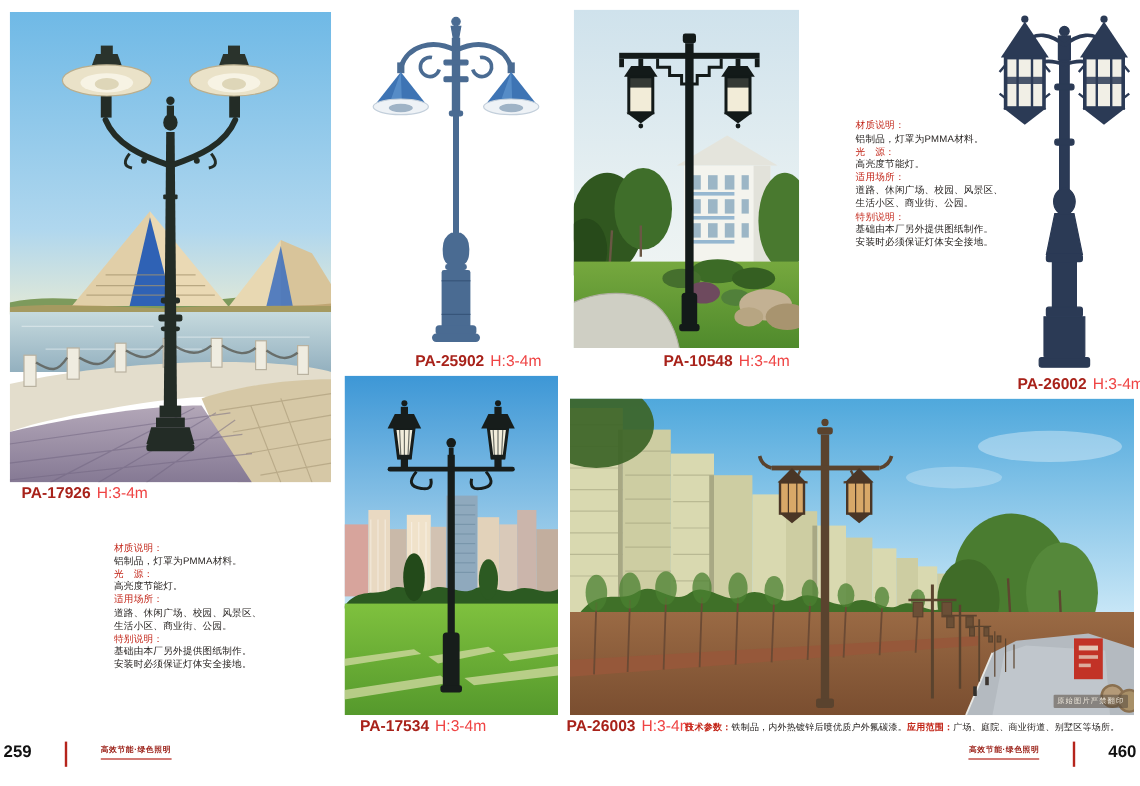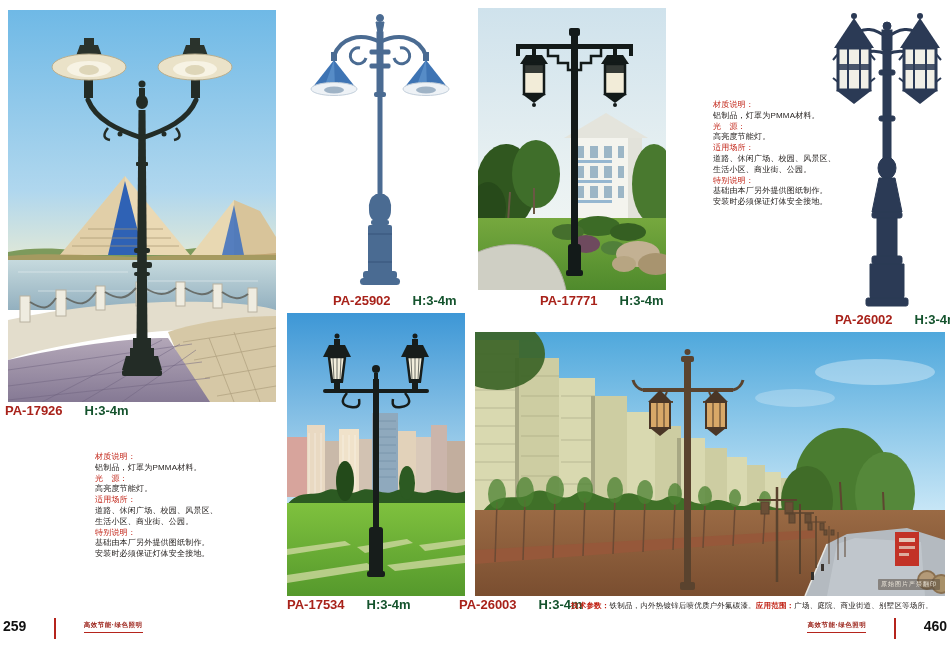--- a/index.html
+++ b/index.html
@@ -1,22 +1,22 @@
 <!DOCTYPE html>
 <html><head>
 <meta charset="utf-8">
 <style>
   html,body{margin:0;padding:0;background:#fff;}
   .sheet{position:relative;width:950px;height:655px;background:#ffffff;overflow:hidden;
          font-family:"Liberation Sans","DejaVu Sans",sans-serif;}
   .photo{position:absolute;overflow:hidden;background:#fff;}
   .photo svg{display:block;width:100%;height:100%;}
-  .plabel{position:absolute;font-size:13px;white-space:nowrap;display:flex;gap:22px;align-items:center;}
+  .plabel{position:absolute;font-size:13px;white-space:nowrap;display:flex;gap:5px;align-items:center;margin-left:13px;}
   .plabel .code{color:#a8221a;font-weight:bold;}
-  .plabel .spec{color:#14532d;font-weight:bold;}
+  .plabel .spec{color:#ef4444;font-weight:normal;}
   .specblock{position:absolute;font-size:8px;line-height:10.8px;color:#262220;letter-spacing:.2px;}
   .specblock .rl{color:#c22417;font-weight:normal;}
   .techline{position:absolute;font-size:7.5px;color:#262220;white-space:nowrap;letter-spacing:.2px;}
   .techline .rl{color:#c22417;font-weight:bold;}
   .footer{position:absolute;top:618px;display:flex;align-items:flex-start;gap:24px;}
   .footer .pnum{font-size:14px;font-weight:bold;color:#111;line-height:16px;}
   .footer .vline{width:1.5px;height:21px;background:#b5241c;margin:0 4px;}
   .footer .slogan{font-size:6.5px;color:#9a1f16;font-weight:bold;letter-spacing:.5px;
                   border-bottom:1px solid #b5241c;padding-bottom:1.5px;margin-top:3px;white-space:nowrap;}
   .wmark{position:absolute;right:5px;bottom:6px;font-size:6px;letter-spacing:1px;
@@ -509,21 +509,21 @@
 
   <div class="plabel" style="left:5px;top:403px">
     <span class="code">PA-17926</span>
     <span class="spec">H:3-4m</span>
   </div>
   <div class="plabel" style="left:333px;top:293px">
     <span class="code">PA-25902</span>
     <span class="spec">H:3-4m</span>
   </div>
   <div class="plabel" style="left:540px;top:293px">
-    <span class="code">PA-17771</span>
+    <span class="code">PA-10548</span>
     <span class="spec">H:3-4m</span>
   </div>
   <div class="plabel" style="left:835px;top:312px">
     <span class="code">PA-26002</span>
     <span class="spec">H:3-4m</span>
   </div>
   <div class="plabel" style="left:287px;top:597px">
     <span class="code">PA-17534</span>
     <span class="spec">H:3-4m</span>
   </div>

